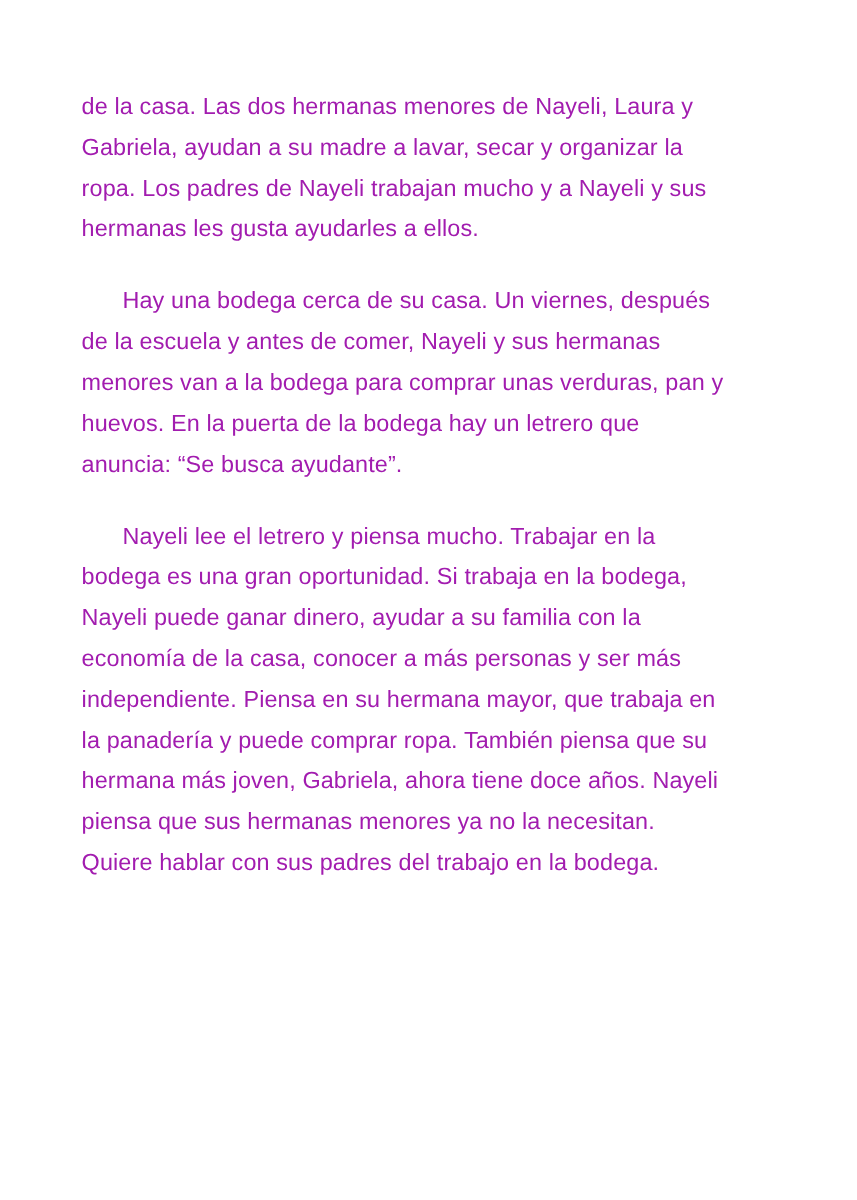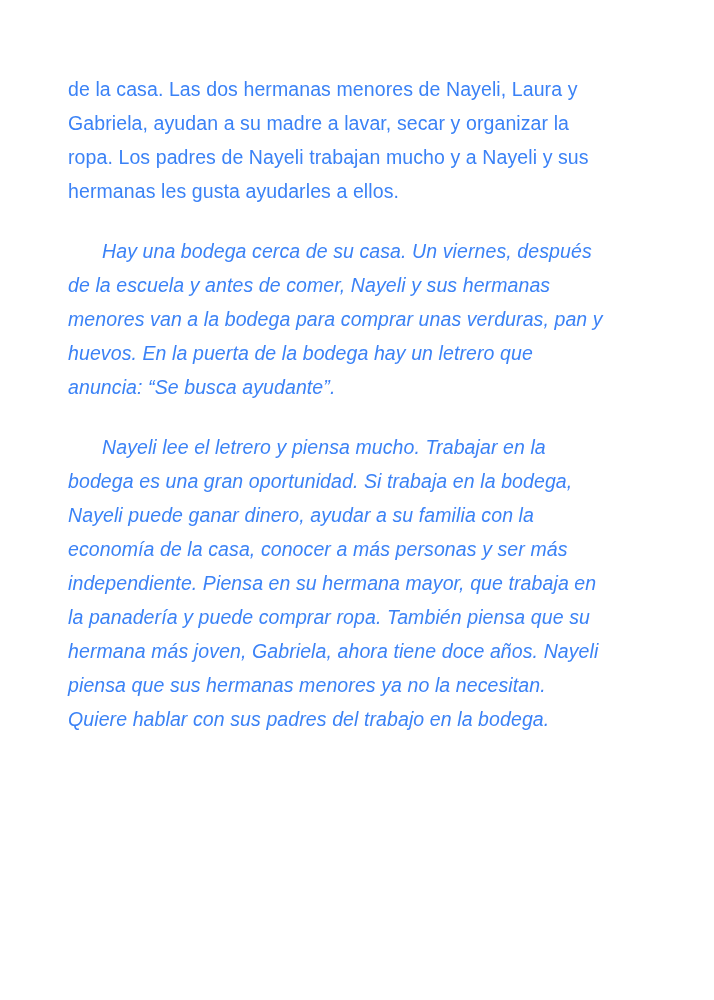--- a/index.html
+++ b/index.html
@@ -25,27 +25,26 @@
   .content {
     position: absolute;
     left: 68px;
     top: 72px;
     width: 540px;
   }
   .para {
     font-size: 19.5px;
     line-height: 34px;
     letter-spacing: 0.1px;
-    color: #3b82f6;
+    color: #a21caf;
     margin: 0 0 26px 0;
     white-space: pre-wrap;
   }
   .para.indent {
     text-indent: 34px;
-    font-style: italic;
   }
   .footer {
     position: absolute;
     left: 0;
     bottom: 0;
     width: 714px;
     height: 120px;
   }
 </style>
 </head>

